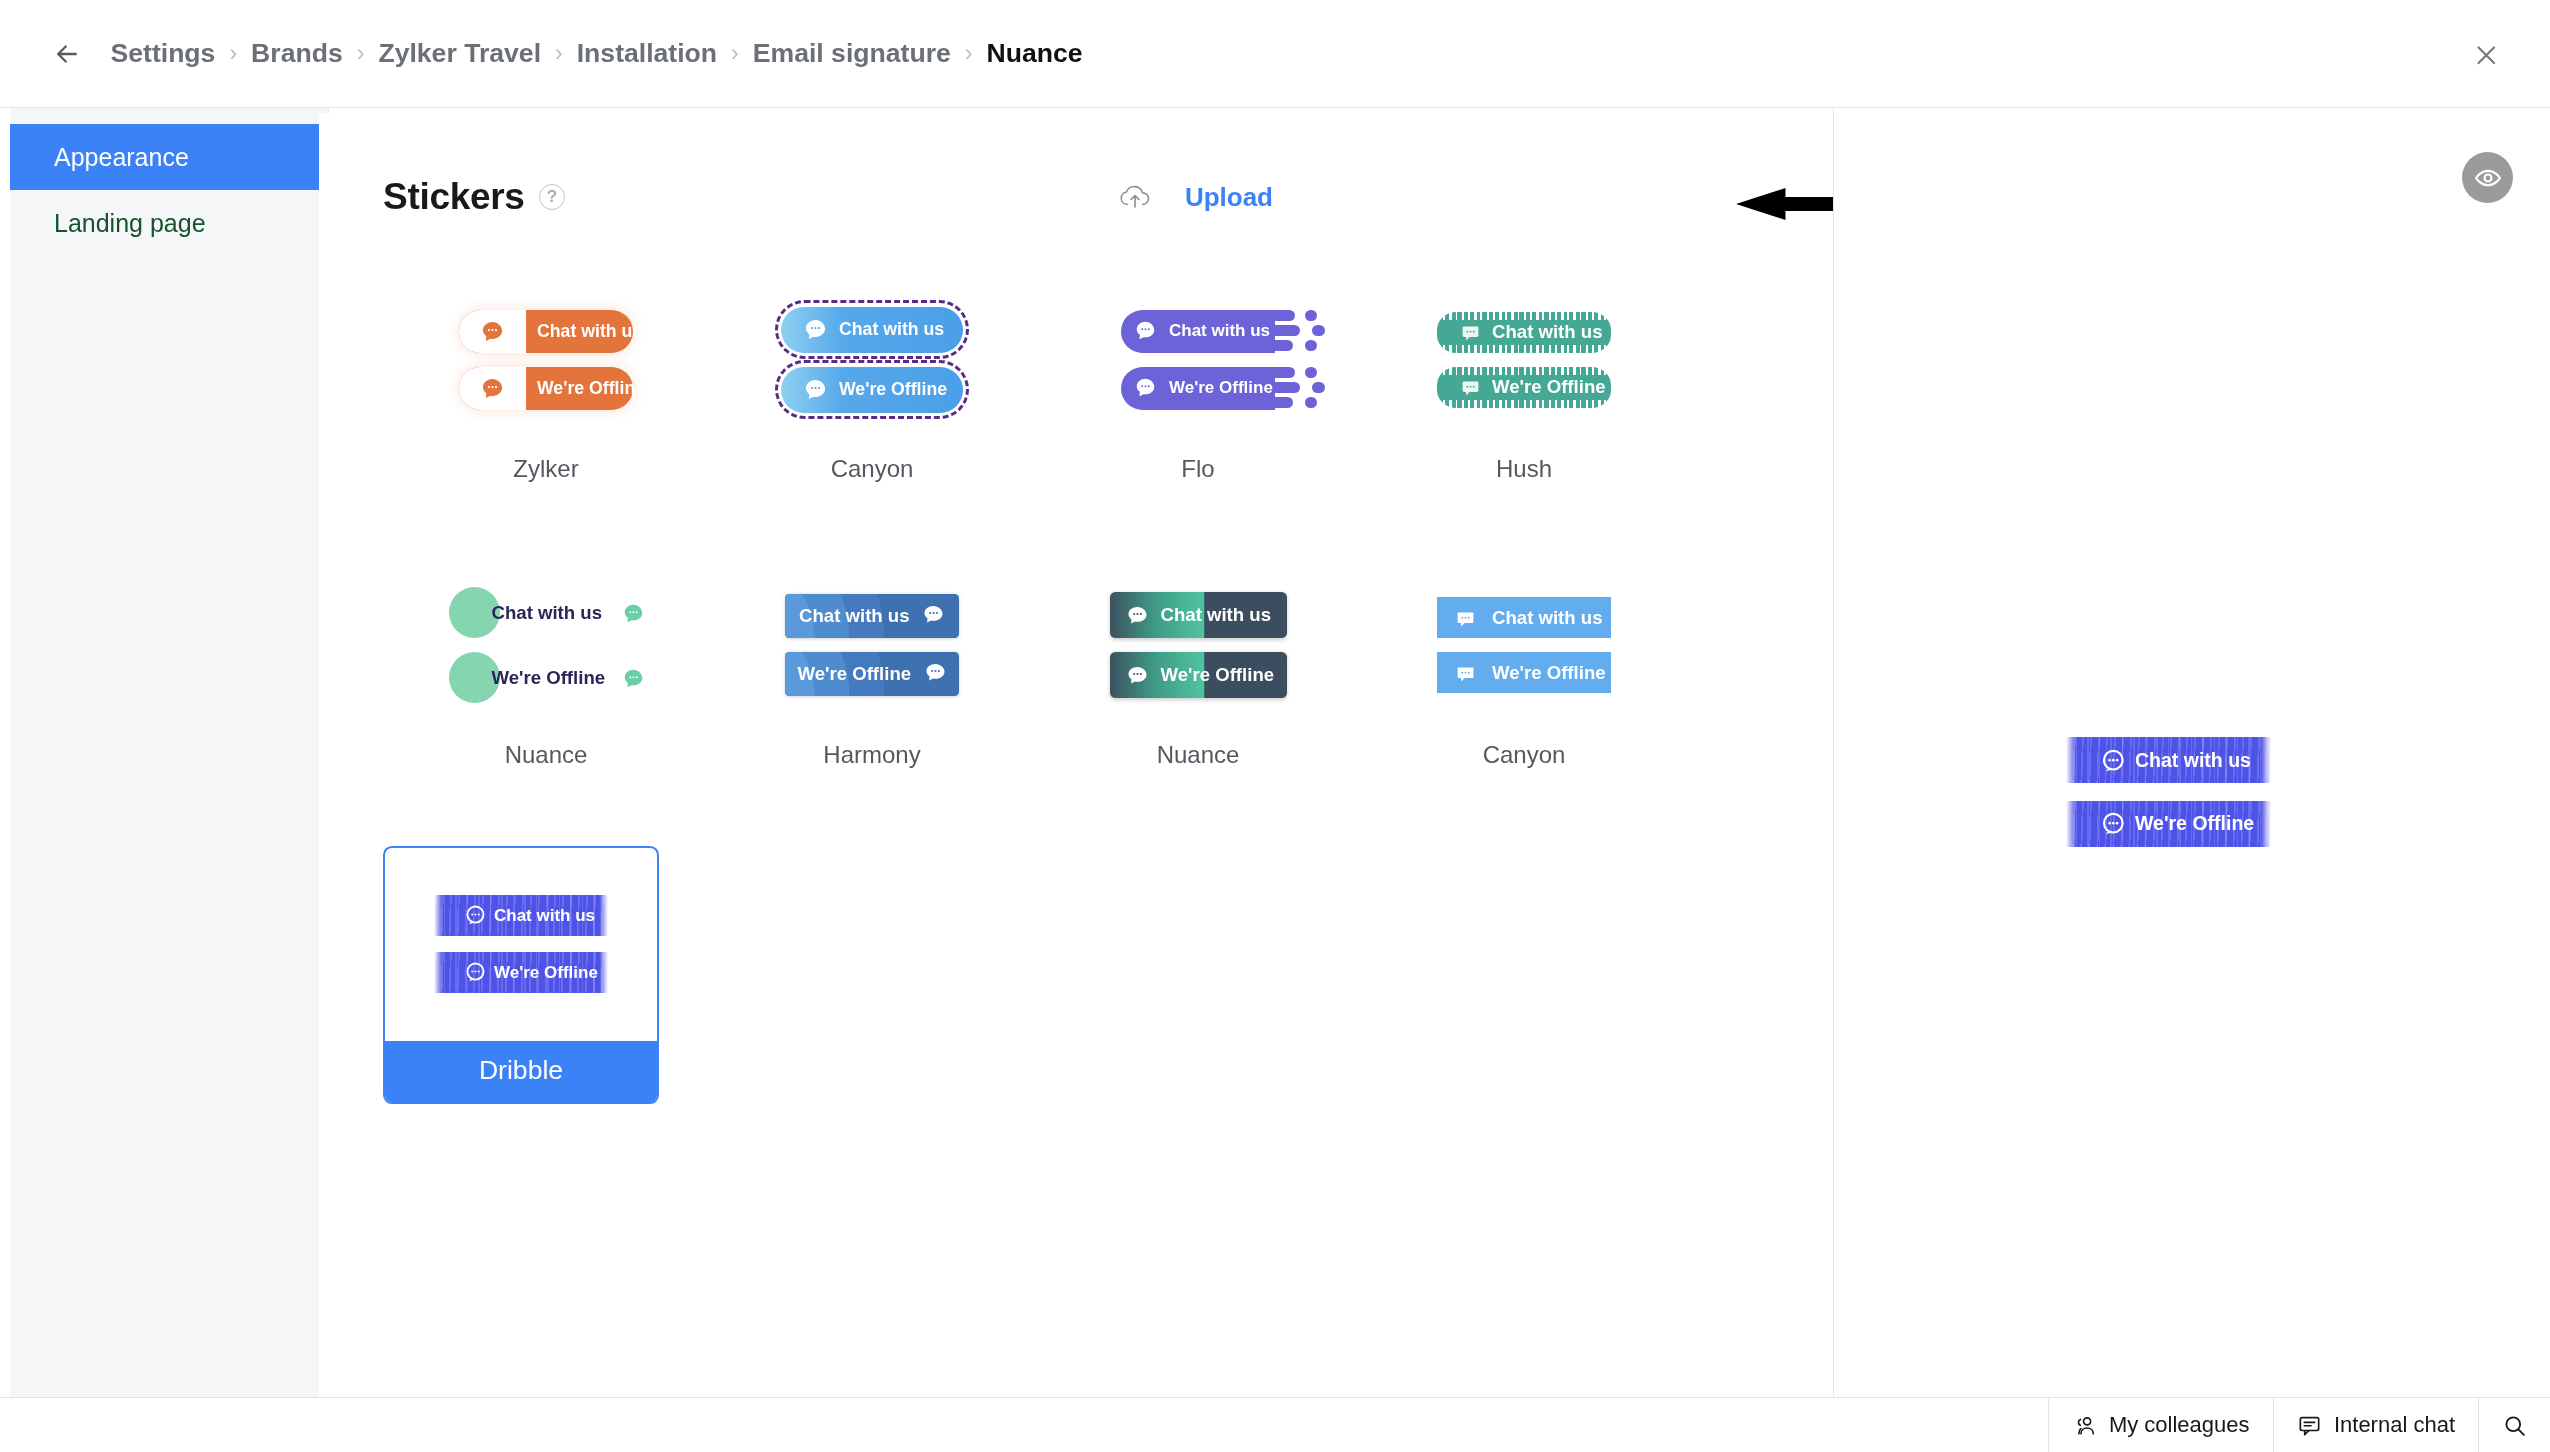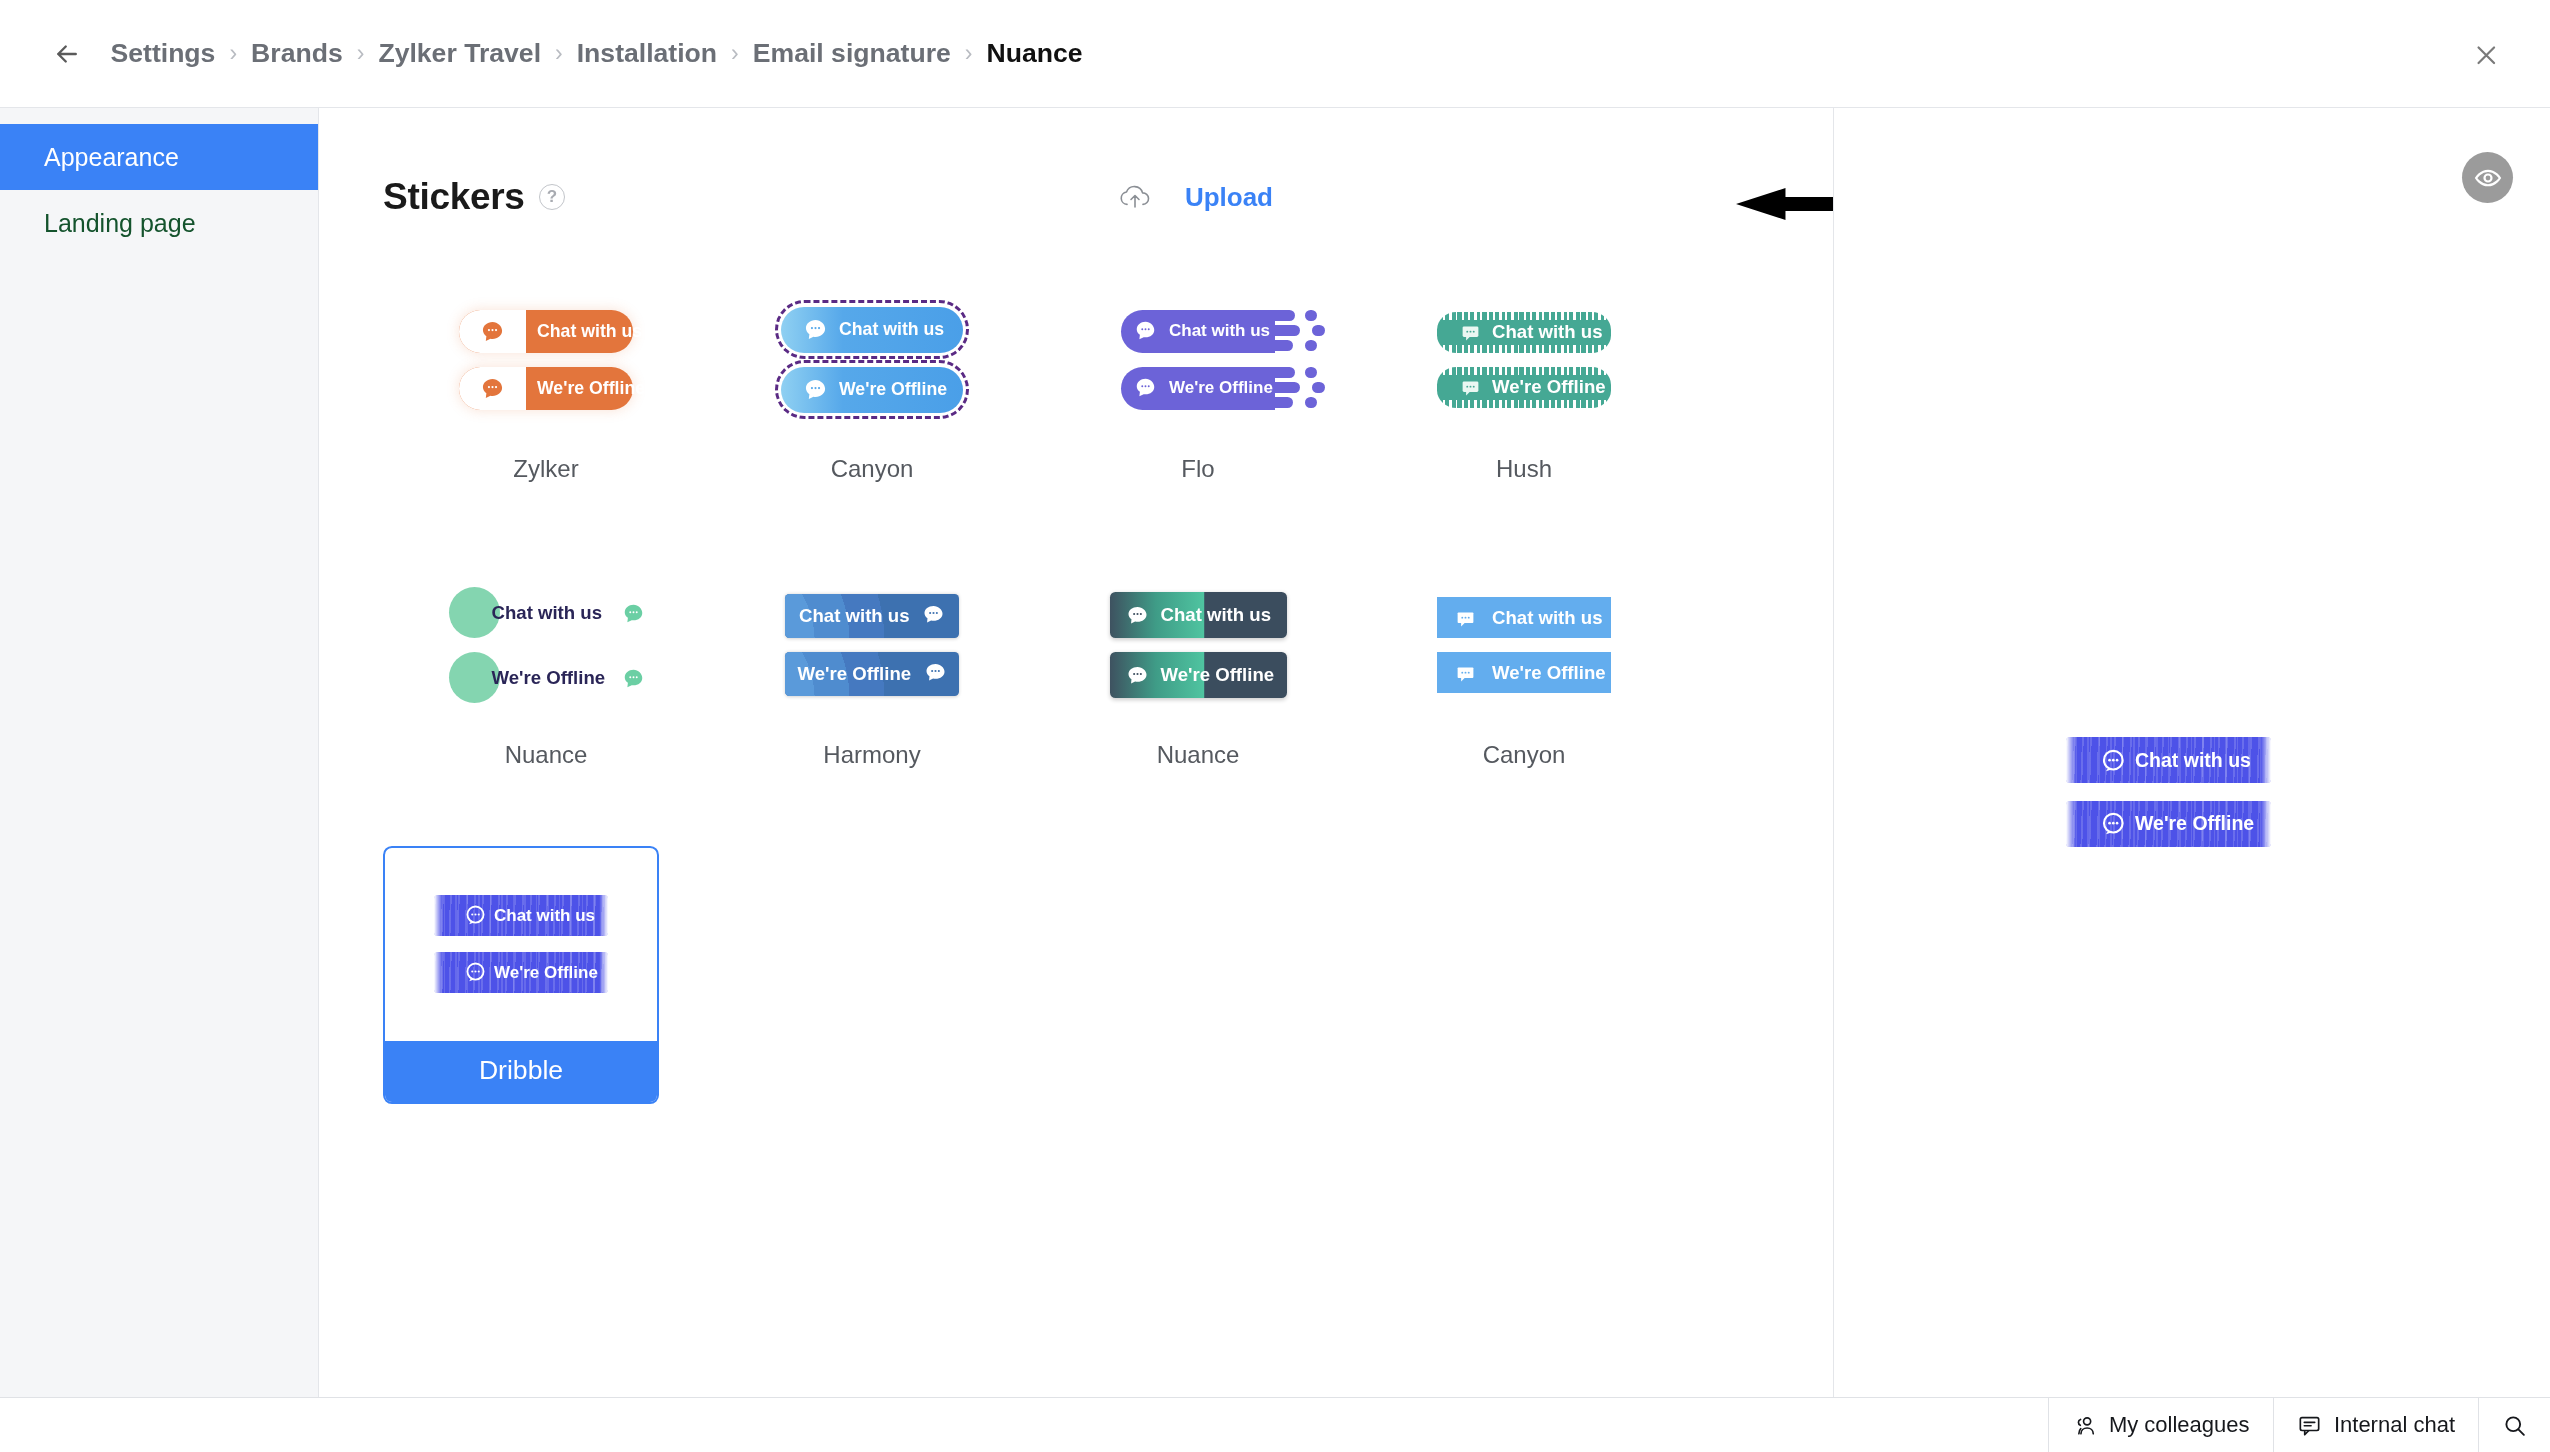--- a/index.html
+++ b/index.html
@@ -12,21 +12,21 @@
   .back-btn{width:48px;height:48px;display:flex;align-items:center;justify-content:center;
             cursor:pointer;color:#5a5a5a;flex:0 0 auto;margin-right:19.5px;}
   .crumbs{display:flex;align-items:center;gap:0;font-size:26.6px;}
   .crumb{color:#6b6f76;cursor:pointer;white-space:nowrap;font-weight:bold;}
   .crumb.current{color:#111;font-weight:700;cursor:default;}
   .crumb-sep{color:#b9bcc2;font-size:23px;margin:0 14px;user-select:none;}
   .close-btn{position:absolute;right:39px;top:30px;width:50px;height:50px;display:flex;
              align-items:center;justify-content:center;cursor:pointer;color:#7a7a7a;}
 
   
-  .sidebar{position:absolute;top:108px;left:0;width:319px;height:1344px;background:#f5f6f8;
+  .sidebar{position:absolute;top:108px;left:10px;width:319px;height:1344px;background:#f5f6f8;
            border-right:0.9px solid #e4e6ea;padding-top:16px;}
   .side-item{height:66px;display:flex;align-items:center;padding-left:44px;font-size:25px;
              color:#14532d;cursor:pointer;}
   .side-item.active{background:#3a82f6;color:#fff;}
 
   
   .main{position:absolute;top:113px;left:319px;width:1514px;height:1313px;background:#fff;
         padding:53px 0 0 0;overflow:hidden;}
   .main-head{display:flex;align-items:center;padding:0 64px 0 64px;height:62px;}
   .sec-title{font-size:37px;font-weight:700;color:#1a1a1a;letter-spacing:-0.3px;}

